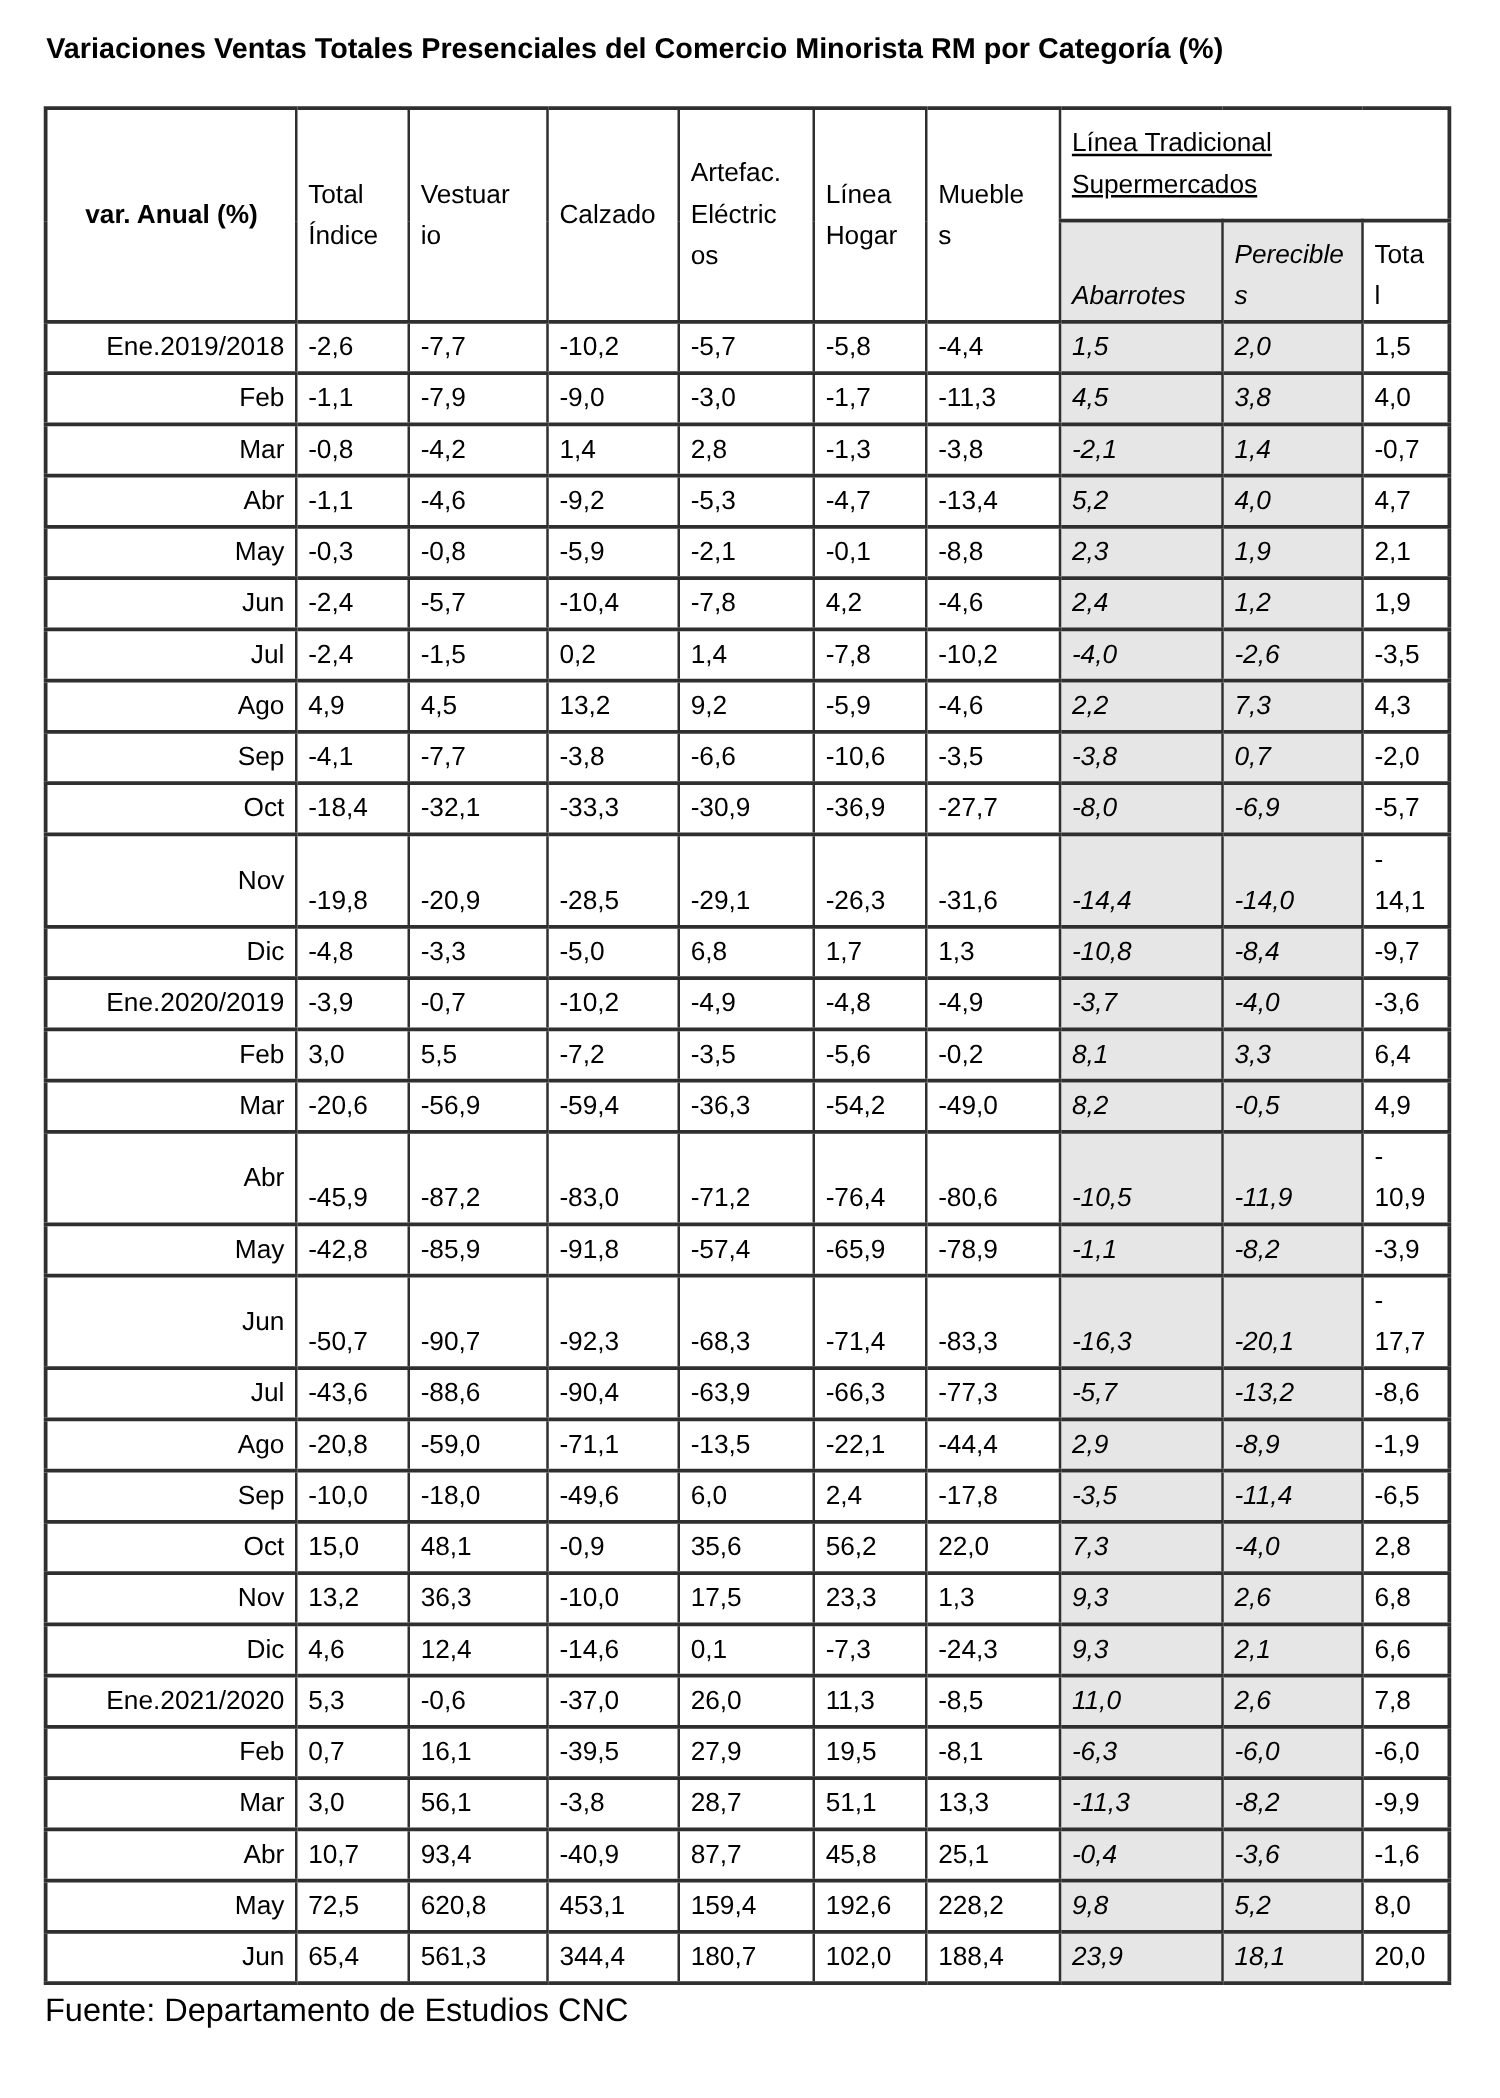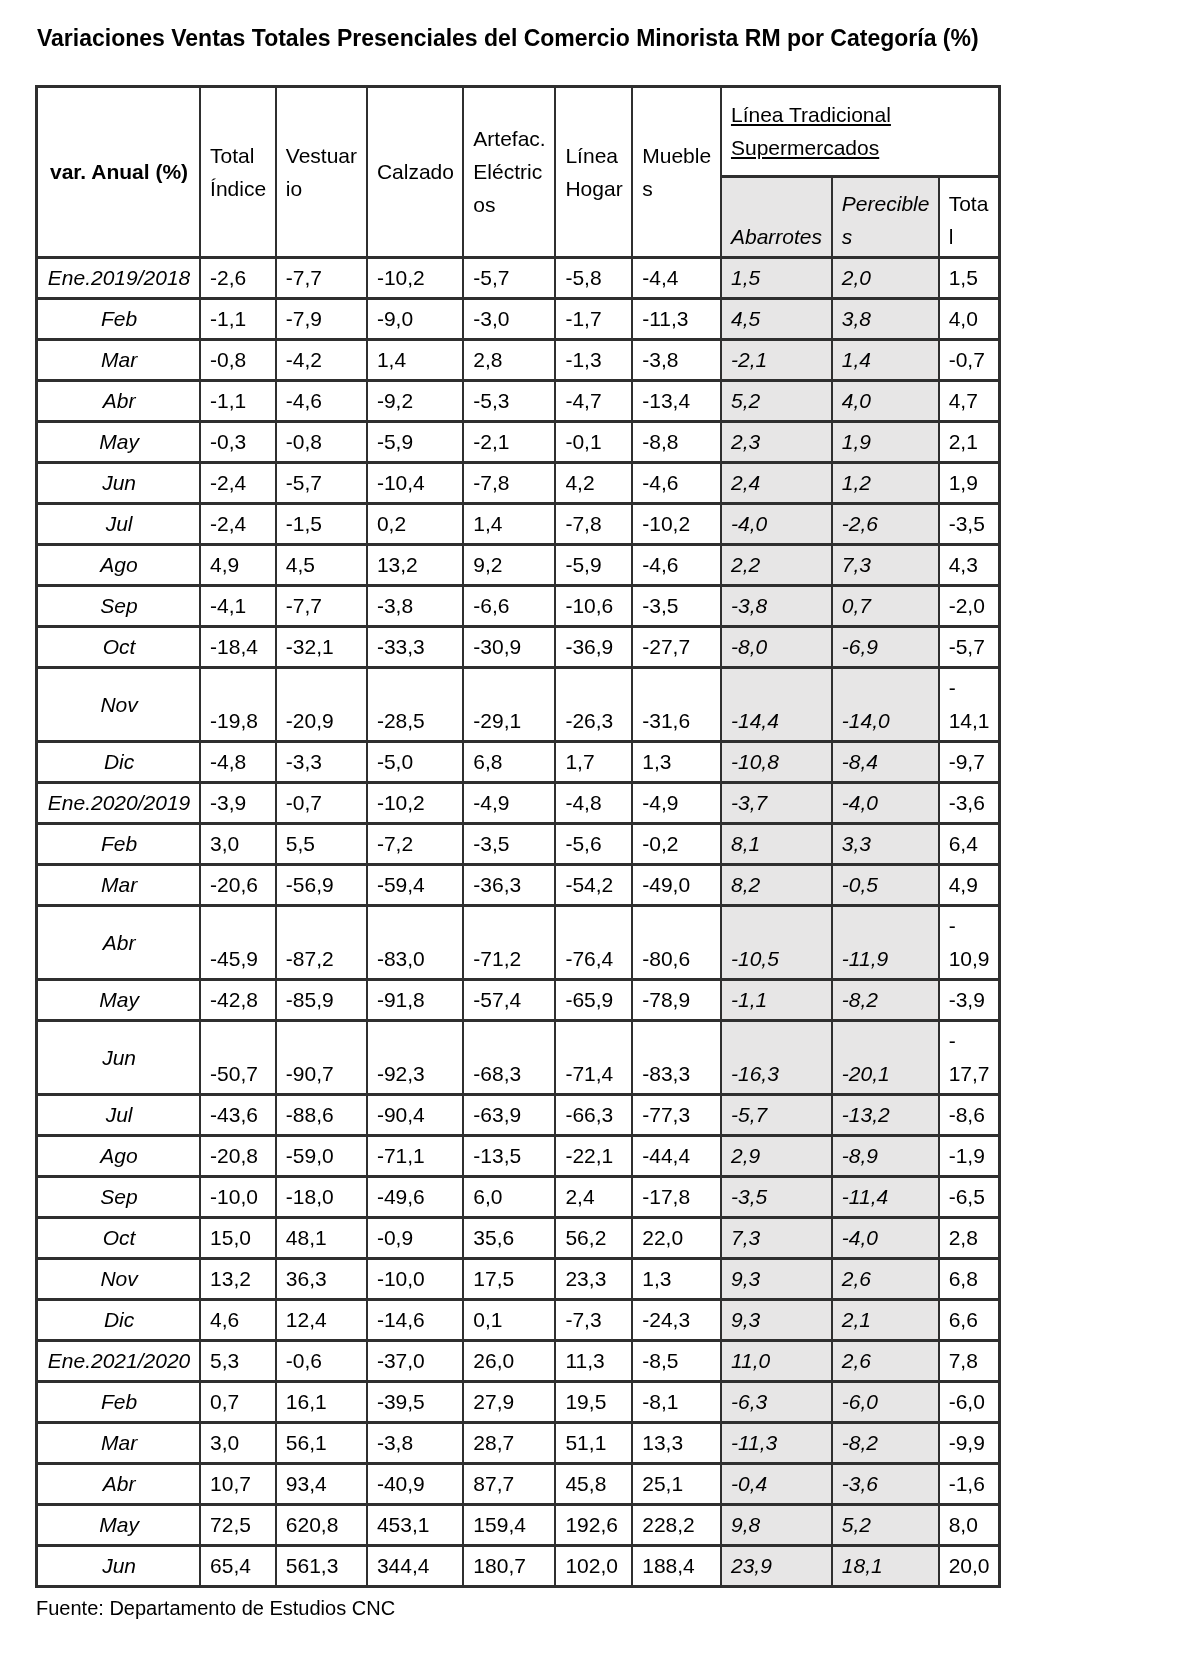--- a/index.html
+++ b/index.html
@@ -3,21 +3,21 @@
 <meta charset="utf-8">
 <style>
   html, body {
     margin: 0;
     padding: 0;
     background: #ffffff;
     color: #000000;
     font-family: "Liberation Sans", sans-serif;
   }
   .page {
-    width: 1001px;
+    width: 1200px;
     height: 1678px;
     box-sizing: border-box;
     padding: 24px 0 0 35px;
     background: #ffffff;
   }
   .title {
     font-size: 23px;
     font-weight: 700;
     margin: 0 0 33px 2px;
     line-height: 28px;
@@ -44,24 +44,24 @@
     background: #ffffff;
   }
   th.corner { font-weight: 700; text-align: center; }
   th.group  { text-align: left; vertical-align: middle; text-decoration: underline; }
   th.sub    { vertical-align: bottom; }
   .shaded   { background: #e7e6e6; }
   .ital     { font-style: italic; }
   tr.group-row { height: 90px; }
   tr.sub-row   { height: 81px; }
   tbody tr     { height: 41px; }
-  td.month { vertical-align: middle; text-align: center; font-style: italic; }
+  td.month { vertical-align: middle; text-align: right; }
   td.val   { vertical-align: bottom; text-align: left; }
   .source {
-    font-size: 20px;
+    font-size: 26px;
     line-height: 28px;
     margin: 6px 0 0 1px;
   }
 </style>
 </head>
 <body>
 
 <div class="page">
 
   <h1 class="title">Variaciones Ventas Totales Presenciales del Comercio Minorista RM por Categoría (%)</h1>

